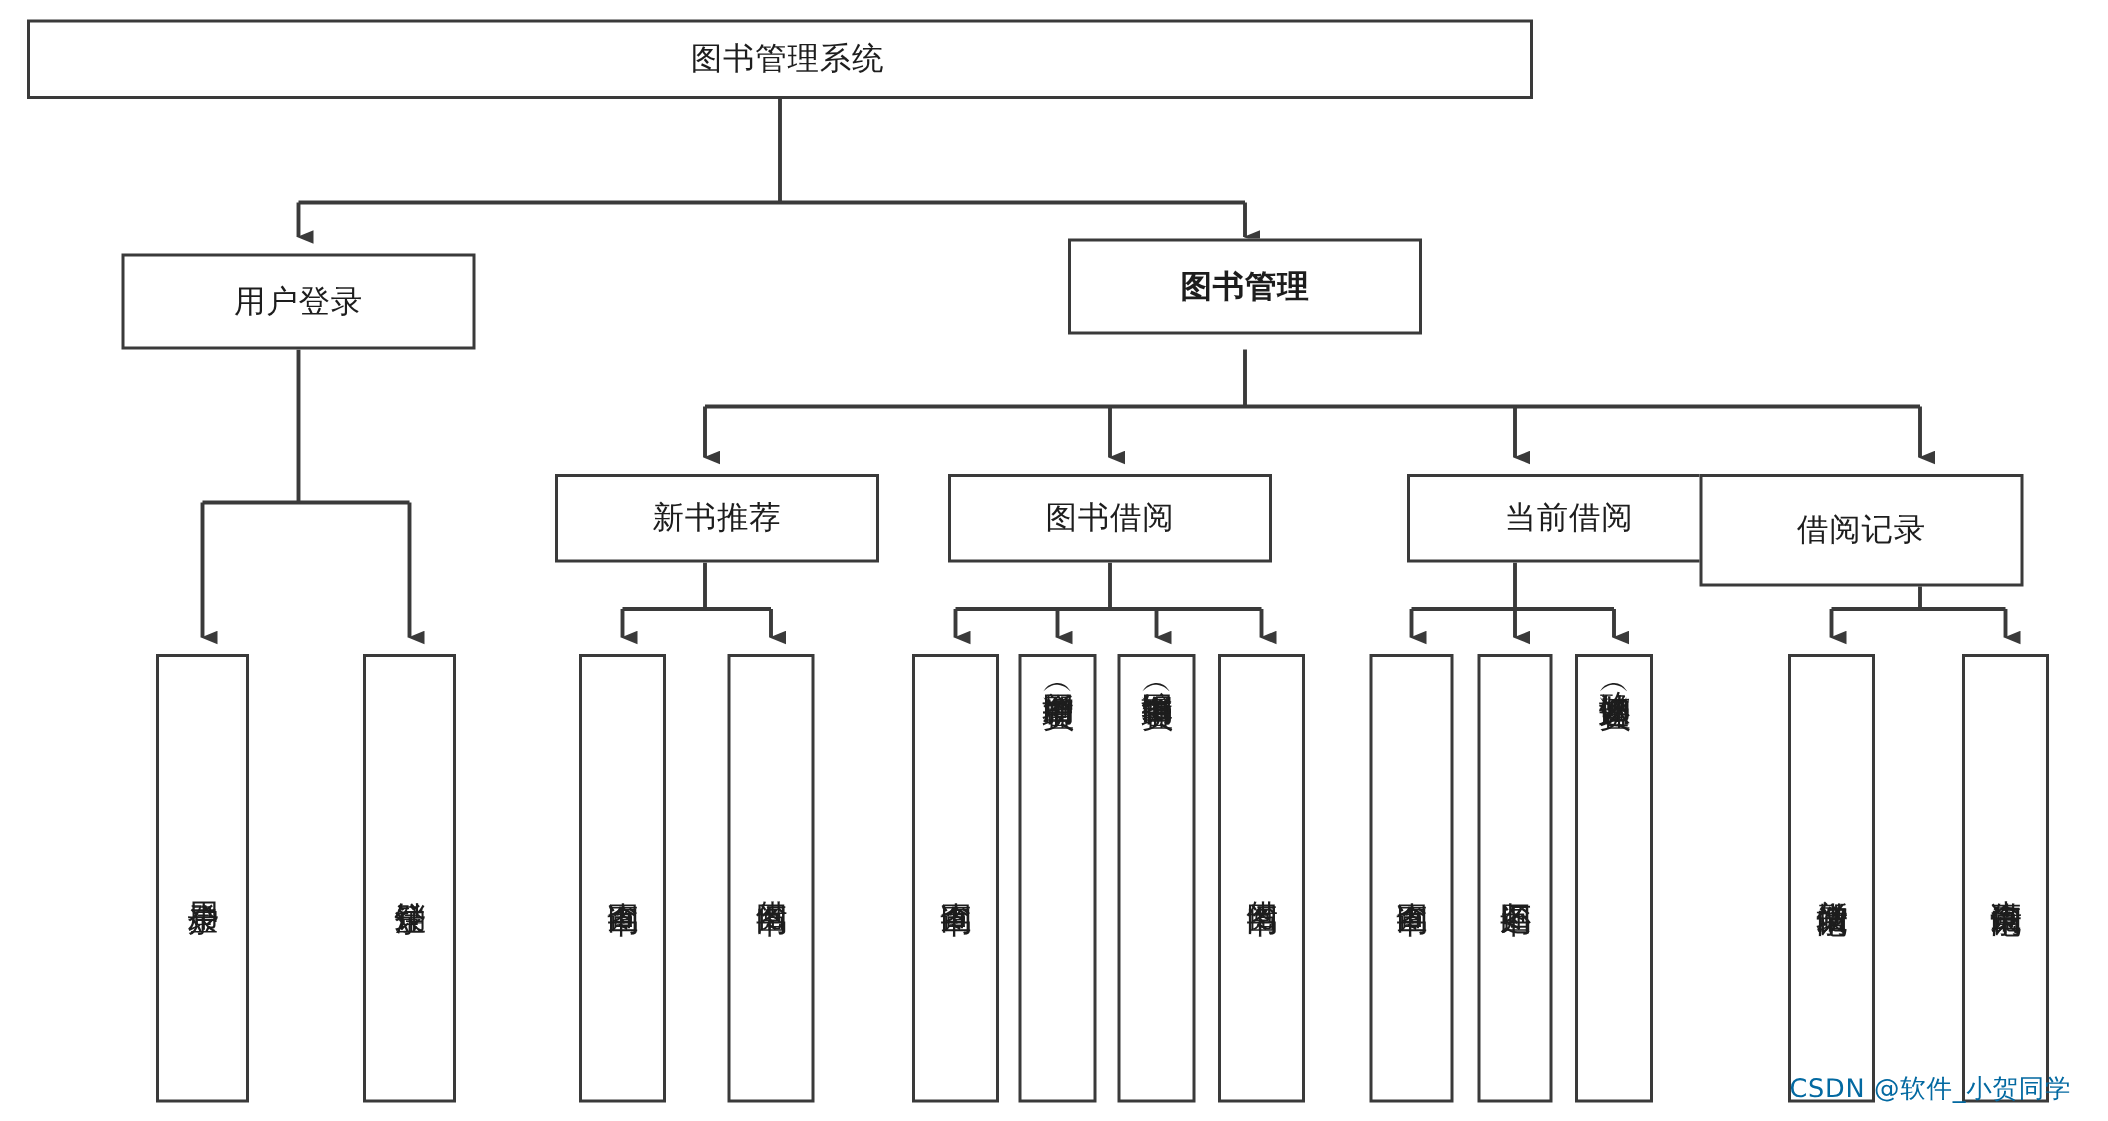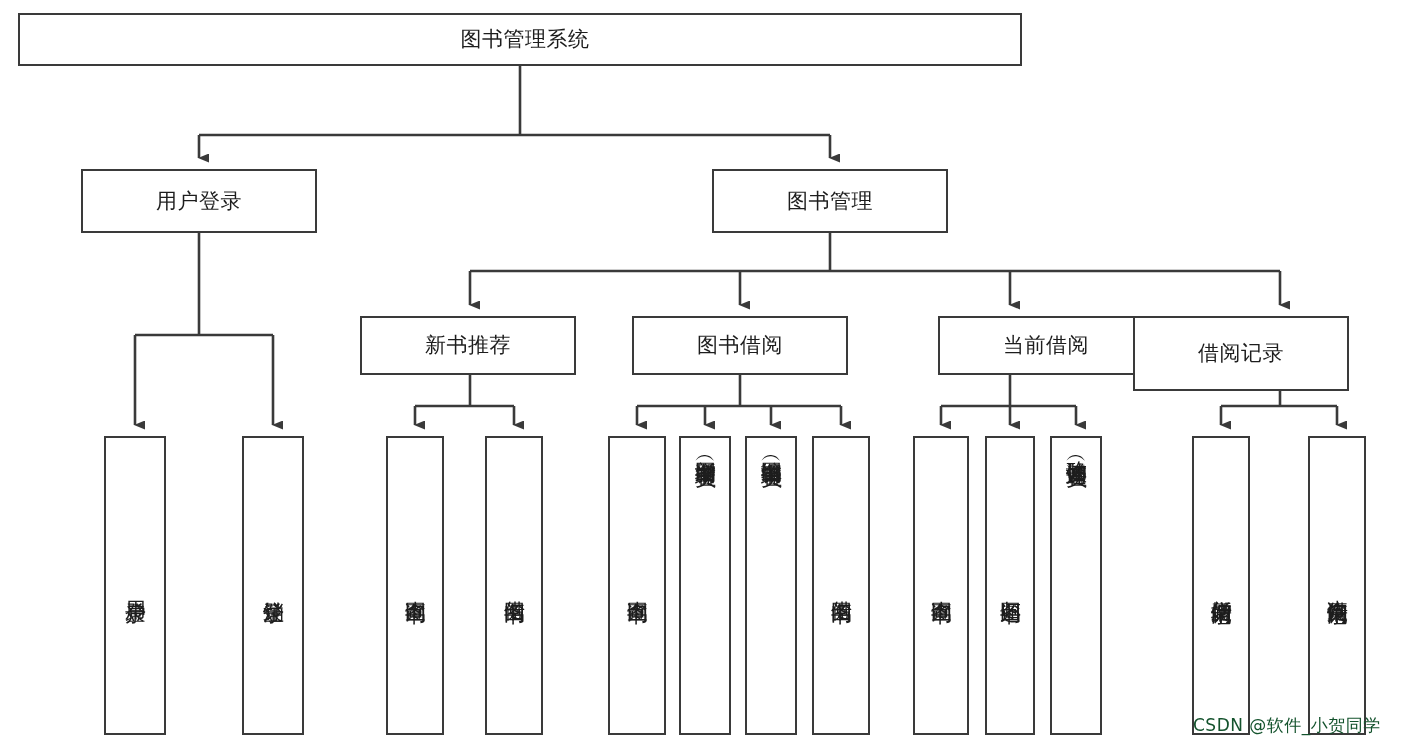--- a/index.html
+++ b/index.html
@@ -66,21 +66,21 @@
     padding-top: 6px;
   }
   .leaf-label.centered {
     align-self: center;
     padding-top: 0;
   }
   .watermark {
     position: absolute;
     font-family: "DejaVu Sans", "Liberation Sans", sans-serif;
     font-size: 17px;
-    color: #14532d;
+    color: #0369a1;
     white-space: nowrap;
     letter-spacing: 0.5px;
     pointer-events: none;
   }
 </style>
 </head>
 <body>
 
 <div id="canvas">
 
@@ -135,25 +135,25 @@
     </g>
   </svg>
 
   <div class="node-box" style="left:18px; top:13px; width:1004px; height:53px;padding-left:10px;">
     <span class="node-label">图书管理系统</span>
   </div>
 
   <div class="node-box" style="left:81px; top:169px; width:236px; height:64px;">
     <span class="node-label">用户登录</span>
   </div>
-  <div class="node-box" style="left:712px; top:169px; width:236px; height:64px;">
+  <div class="node-box" style="left:712px; top:159px; width:236px; height:64px;font-weight:bold;">
     <span class="node-label">图书管理</span>
   </div>
 
-  <div class="node-box" style="left:360px; top:316px; width:216px; height:59px;">
+  <div class="node-box" style="left:370px; top:316px; width:216px; height:59px;">
     <span class="node-label">新书推荐</span>
   </div>
   <div class="node-box" style="left:632px; top:316px; width:216px; height:59px;">
     <span class="node-label">图书借阅</span>
   </div>
   <div class="node-box" style="left:902px; top:316px; width:216px; height:59px;margin-left:36px;">
     <span class="node-label">当前借阅</span>
   </div>
   <div class="node-box" style="left:1133px; top:316px; width:216px; height:75px;">
     <span class="node-label">借阅记录</span>

